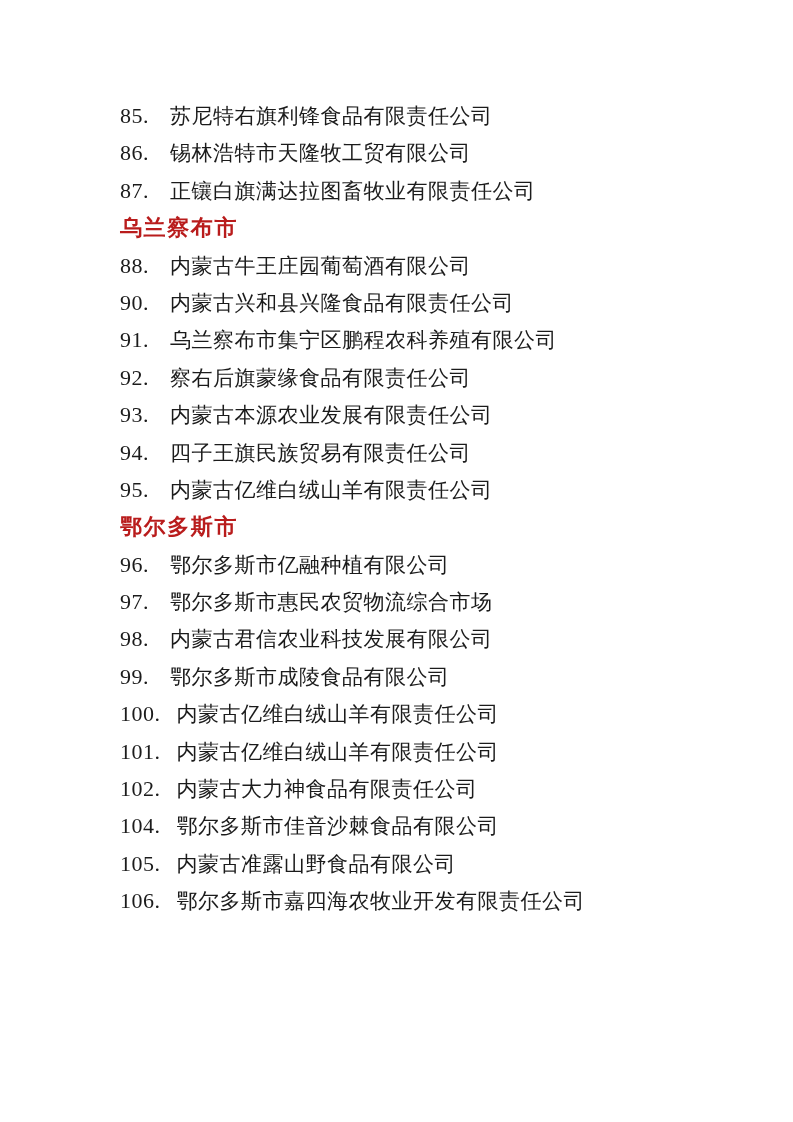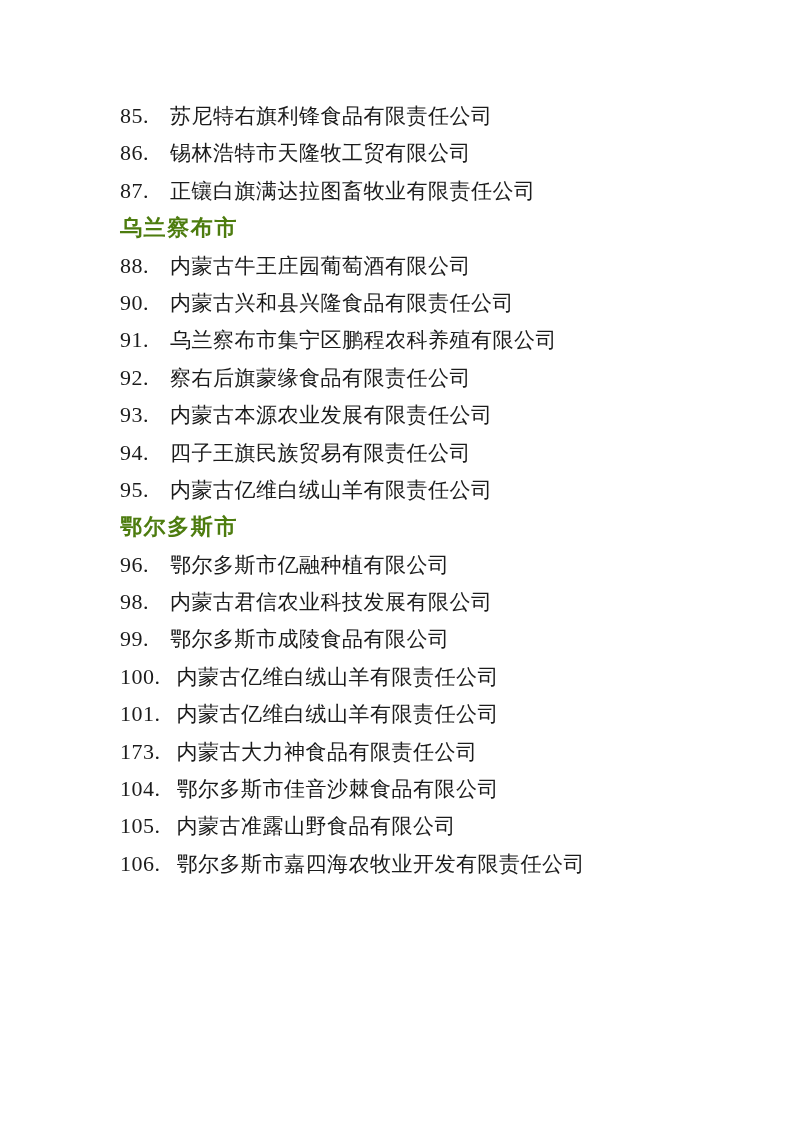--- a/index.html
+++ b/index.html
@@ -39,21 +39,21 @@
   }
   .row .name {
     padding-left: 16px;
     letter-spacing: 0.5px;
   }
   .row.heading {
     font-family: "Liberation Sans", "DejaVu Sans", sans-serif;
     font-weight: bold;
     font-size: 22px;
     letter-spacing: 1.6px;
-    color: #4d7c0f;
+    color: #b91c1c;
   }
 </style>
 </head>
 <body>
 
 <div class="page">
   <div class="content" id="list-container">
 
   <div class="row item"><span class="num">85.</span><span class="name">苏尼特右旗利锋食品有限责任公司</span></div>
       <div class="row item"><span class="num">86.</span><span class="name">锡林浩特市天隆牧工贸有限公司</span></div>
@@ -61,22 +61,23 @@
       <div class="row heading">乌兰察布市</div>
       <div class="row item"><span class="num">88.</span><span class="name">内蒙古牛王庄园葡萄酒有限公司</span></div>
       <div class="row item"><span class="num">90.</span><span class="name">内蒙古兴和县兴隆食品有限责任公司</span></div>
       <div class="row item"><span class="num">91.</span><span class="name">乌兰察布市集宁区鹏程农科养殖有限公司</span></div>
       <div class="row item"><span class="num">92.</span><span class="name">察右后旗蒙缘食品有限责任公司</span></div>
       <div class="row item"><span class="num">93.</span><span class="name">内蒙古本源农业发展有限责任公司</span></div>
       <div class="row item"><span class="num">94.</span><span class="name">四子王旗民族贸易有限责任公司</span></div>
       <div class="row item"><span class="num">95.</span><span class="name">内蒙古亿维白绒山羊有限责任公司</span></div>
       <div class="row heading">鄂尔多斯市</div>
       <div class="row item"><span class="num">96.</span><span class="name">鄂尔多斯市亿融种植有限公司</span></div>
+      <div class="row item"><span class="num">97.</span><span class="name">鄂尔多斯市惠民农贸物流综合市场</span></div>
       <div class="row item"><span class="num">98.</span><span class="name">内蒙古君信农业科技发展有限公司</span></div>
       <div class="row item"><span class="num">99.</span><span class="name">鄂尔多斯市成陵食品有限公司</span></div>
       <div class="row item"><span class="num">100.</span><span class="name">内蒙古亿维白绒山羊有限责任公司</span></div>
       <div class="row item"><span class="num">101.</span><span class="name">内蒙古亿维白绒山羊有限责任公司</span></div>
-      <div class="row item"><span class="num">173.</span><span class="name">内蒙古大力神食品有限责任公司</span></div>
+      <div class="row item"><span class="num">102.</span><span class="name">内蒙古大力神食品有限责任公司</span></div>
       <div class="row item"><span class="num">104.</span><span class="name">鄂尔多斯市佳音沙棘食品有限公司</span></div>
       <div class="row item"><span class="num">105.</span><span class="name">内蒙古准露山野食品有限公司</span></div>
       <div class="row item"><span class="num">106.</span><span class="name">鄂尔多斯市嘉四海农牧业开发有限责任公司</span></div>
     </div>
 </div>
 
 </body></html>

